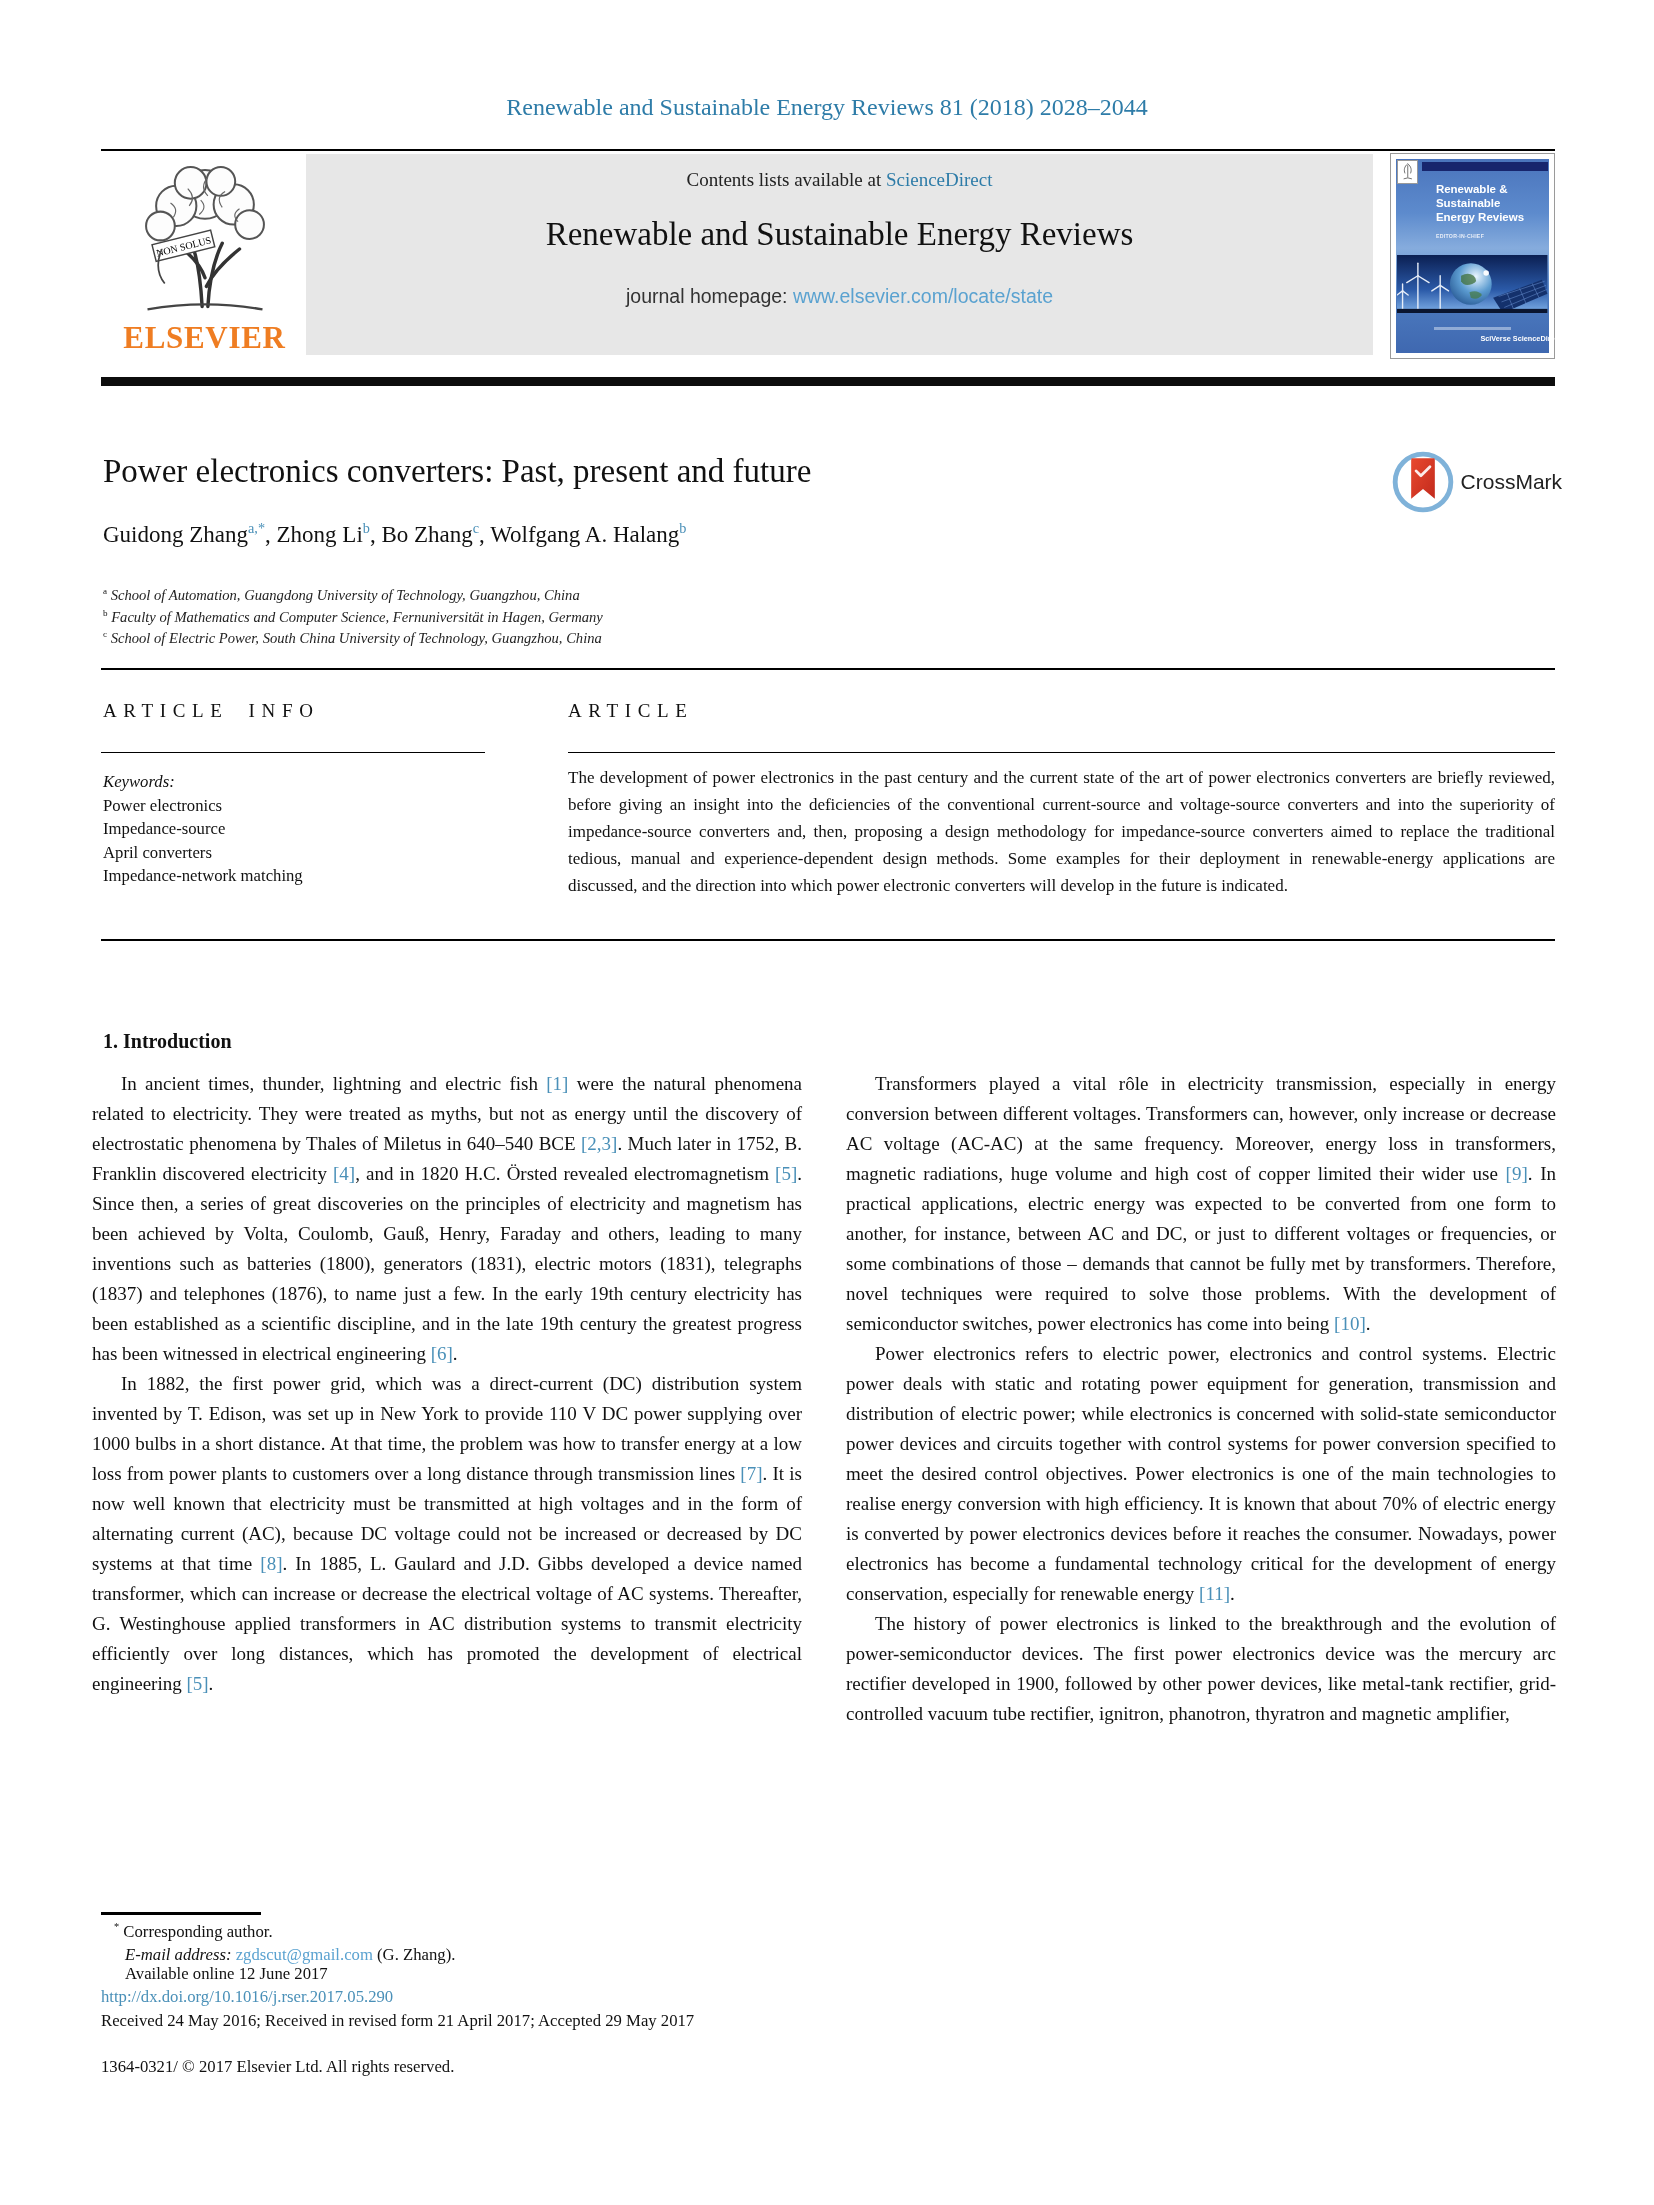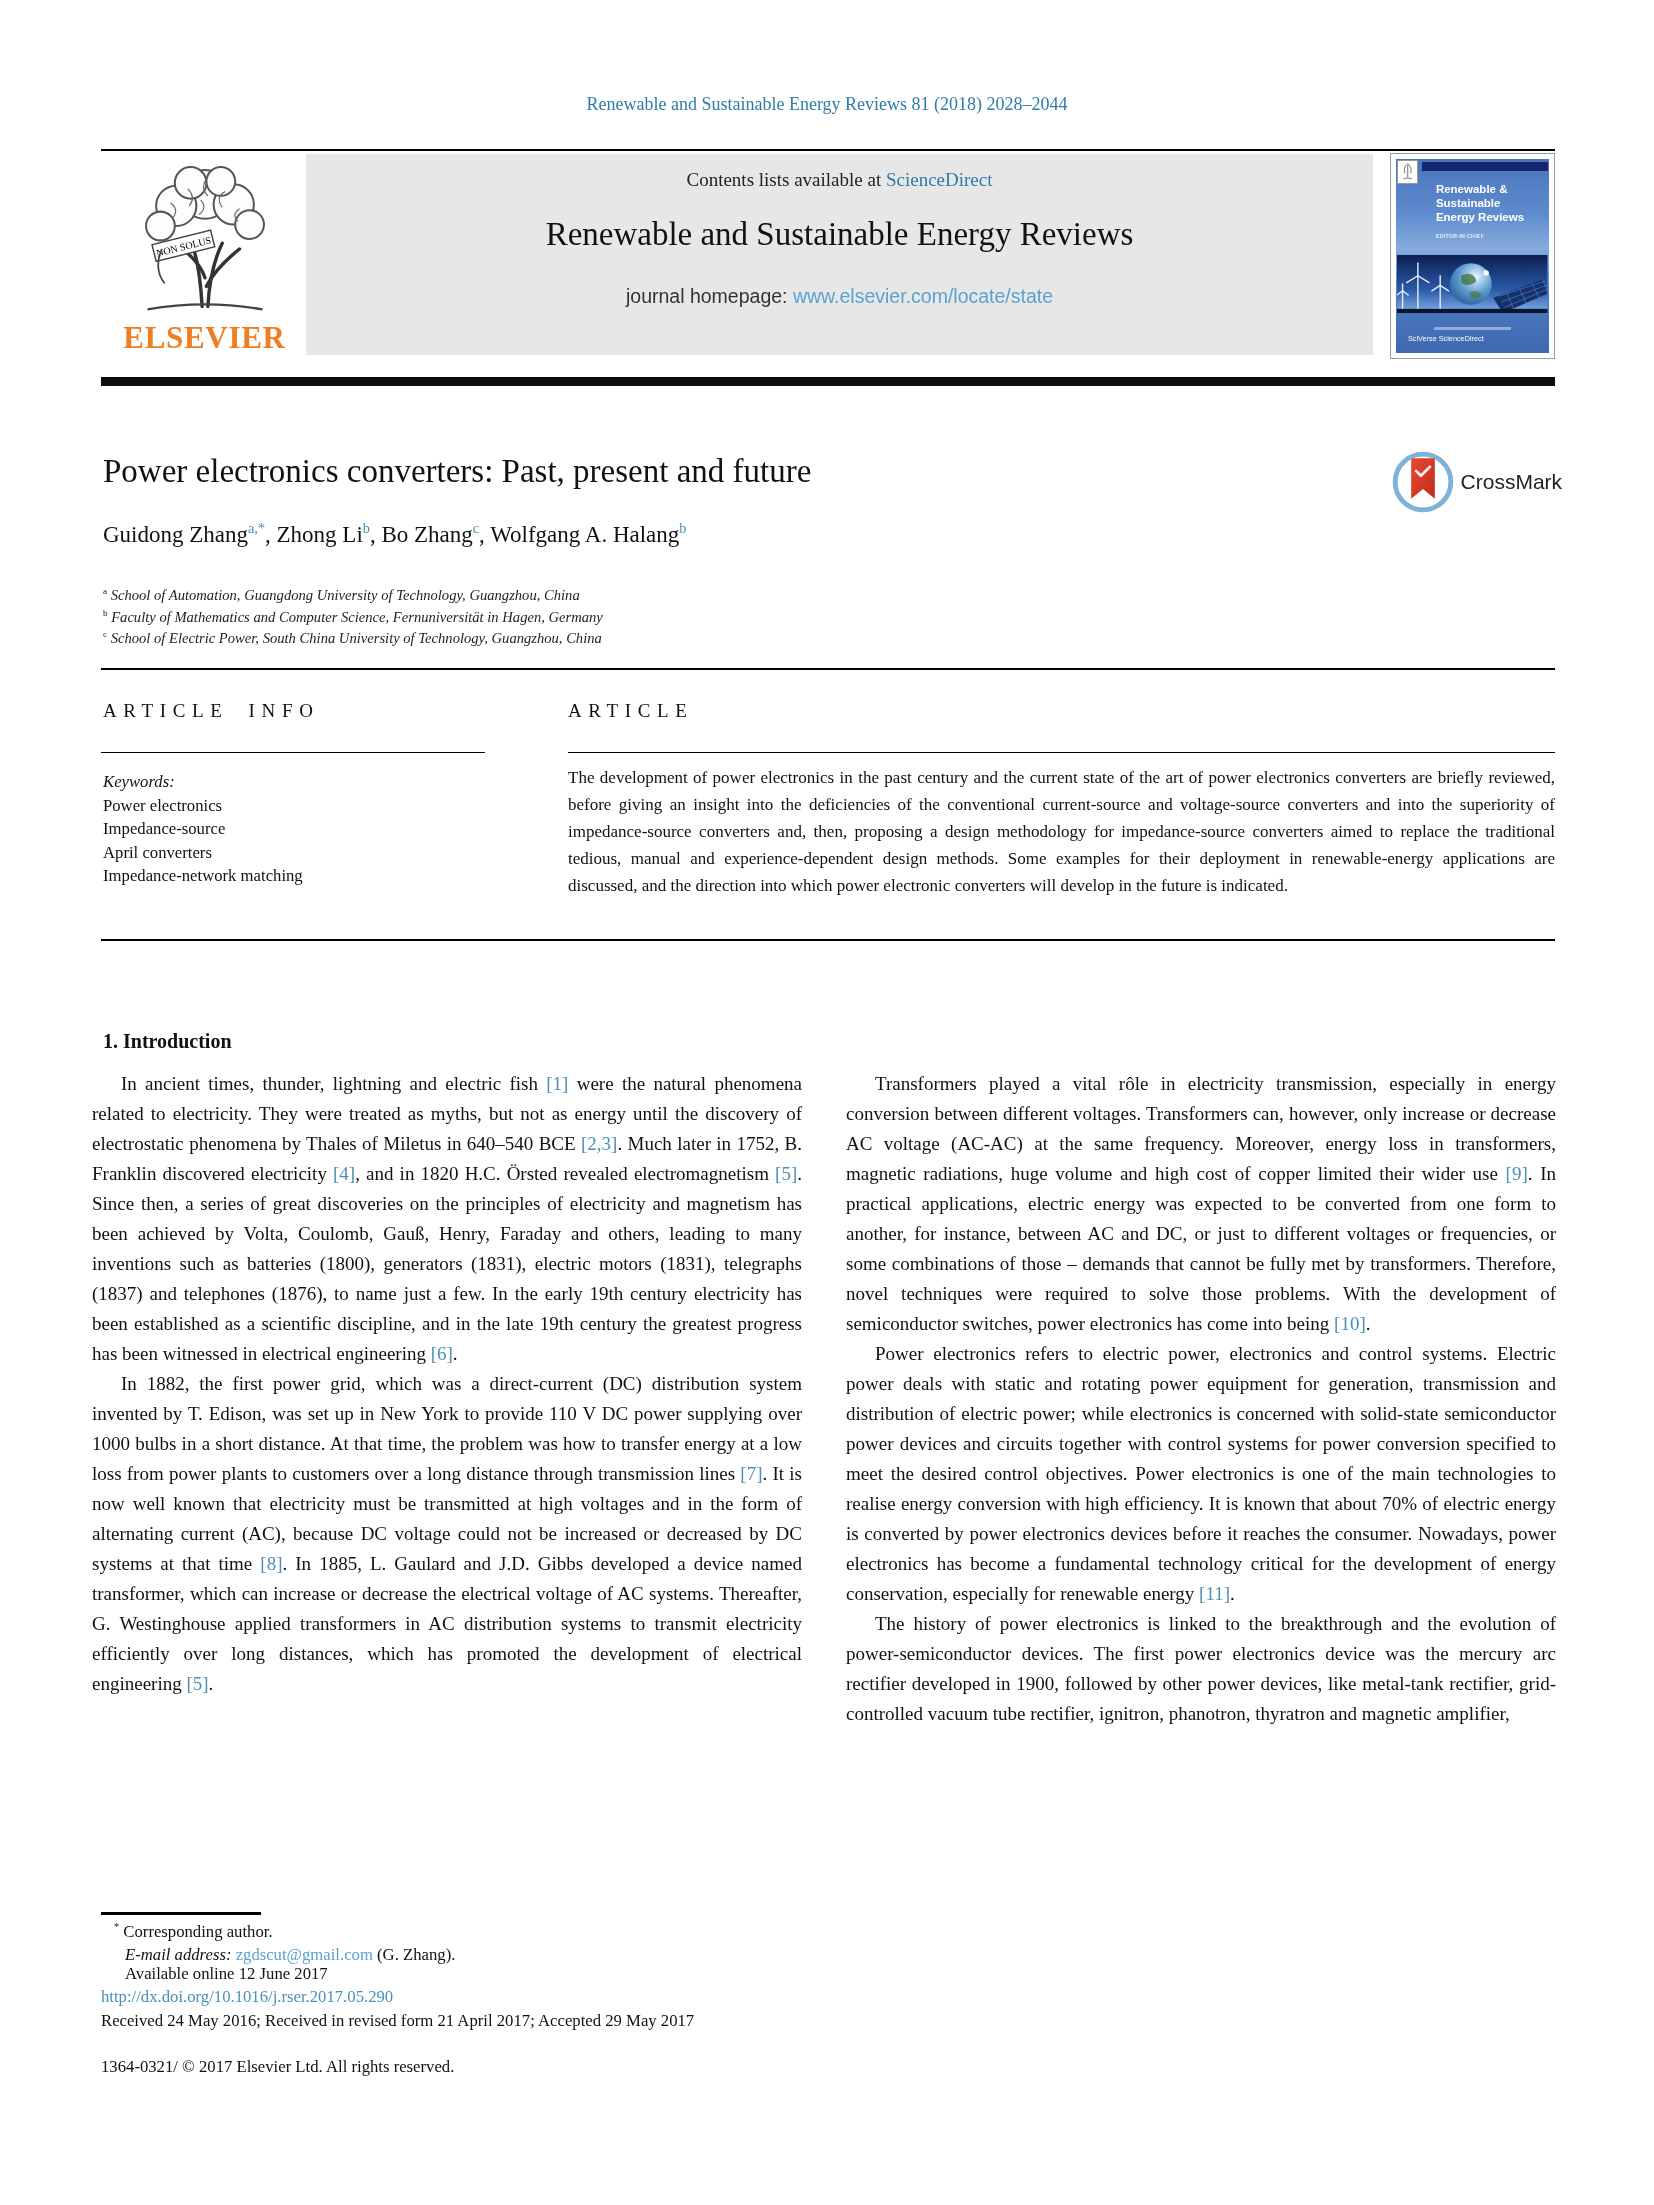--- a/index.html
+++ b/index.html
@@ -5,21 +5,21 @@
   :root{
     --link_dark:#2e7ca8; --link_light:#5aa2d0; --ref:#4a90b8;
     --elsevier_orange:#ef7d22; --bar_black:#0d0d0d; --box_gray:#e7e7e7;
   }
   *{margin:0;padding:0;box-sizing:border-box;}
   html,body{background:#fff;}
   body{font-family:"Liberation Serif","DejaVu Serif",serif;color:#111;}
   .page{position:relative;width:1654px;height:2205px;background:#fff;overflow:hidden;}
 
   .citation{position:absolute;top:94px;left:0;width:100%;text-align:center;
-    font-size:18px;color:var(--link_dark);}
+    font-size:24px;color:var(--link_dark);}
 
   .rule{position:absolute;background:#000;}
   .rule-top{top:149px;left:101px;width:1454px;height:2.1px;}
   .black-bar{position:absolute;top:377px;left:101px;width:1454px;height:9px;background:var(--bar_black);}
 
   
   .elsevier{position:absolute;left:103px;top:157px;width:203px;height:199px;text-align:center;}
   .elsevier-word{font-size:31px;font-weight:bold;color:var(--elsevier_orange);letter-spacing:0.7px;margin-top:0px;}
   .header-box{position:absolute;left:306px;top:154px;width:1067px;height:201px;background:var(--box_gray);text-align:center;}
   .contents-line{margin-top:15.3px;font-size:19px;color:#222;}
@@ -35,22 +35,22 @@
   .cover-logo-box{position:absolute;top:1.4px;left:1.4px;width:21px;height:23.6px;background:#fff;border:0.7px solid #999;}
   .cover-navy{position:absolute;top:3.5px;left:26px;right:1.4px;height:9px;background:#17256d;}
   .cover-title{position:absolute;top:23.6px;left:40px;font-family:"Liberation Sans",sans-serif;
     font-size:11.5px;font-weight:bold;color:#fff;line-height:14px;white-space:pre-line;text-align:left;}
   .cover-editor{position:absolute;top:74px;left:40px;text-align:left;font-family:"Liberation Sans",sans-serif;color:#e8eef8;}
   .cover-editor .lbl{font-size:5.2px;font-weight:bold;letter-spacing:0.3px;}
   .cover-editor .name{font-size:7.3px;font-weight:bold;color:#fff;margin-top:17px;}
   .cover-editor .affil{font-size:4.9px;margin-top:0.7px;}
   .cover-photo{position:absolute;top:96px;left:1.4px;right:1.4px;height:58px;}
   .cover-minibar{position:absolute;bottom:23.6px;left:25%;width:50%;height:2.8px;background:#cfdcf0;opacity:.55;}
-  .cover-foot{position:absolute;bottom:9.7px;width:100%;text-align:left;font-family:"Liberation Sans",sans-serif;
-    font-size:7.3px;font-weight:normal;color:#fff;}
+  .cover-foot{position:absolute;bottom:9.7px;width:100%;text-align:right;font-family:"Liberation Sans",sans-serif;
+    font-size:7.3px;font-weight:bold;color:#fff;}
 
   
   .art-title{position:absolute;top:453px;left:103px;width:1216px;font-size:33px;font-weight:normal;color:#111;}
   .authors{position:absolute;top:522px;left:103px;font-size:23px;}
   .authors sup, .sup{font-size:.62em;vertical-align:super;line-height:0;}
   .authors sup{color:var(--ref);}
   .affils{position:absolute;top:585px;left:103px;font-size:14.6px;line-height:21.5px;font-style:italic;color:#222;}
   .affils sup{font-style:normal;color:#111;}
 
   .crossmark{position:absolute;top:450px;left:1391px;display:flex;align-items:center;gap:5.6px;}

